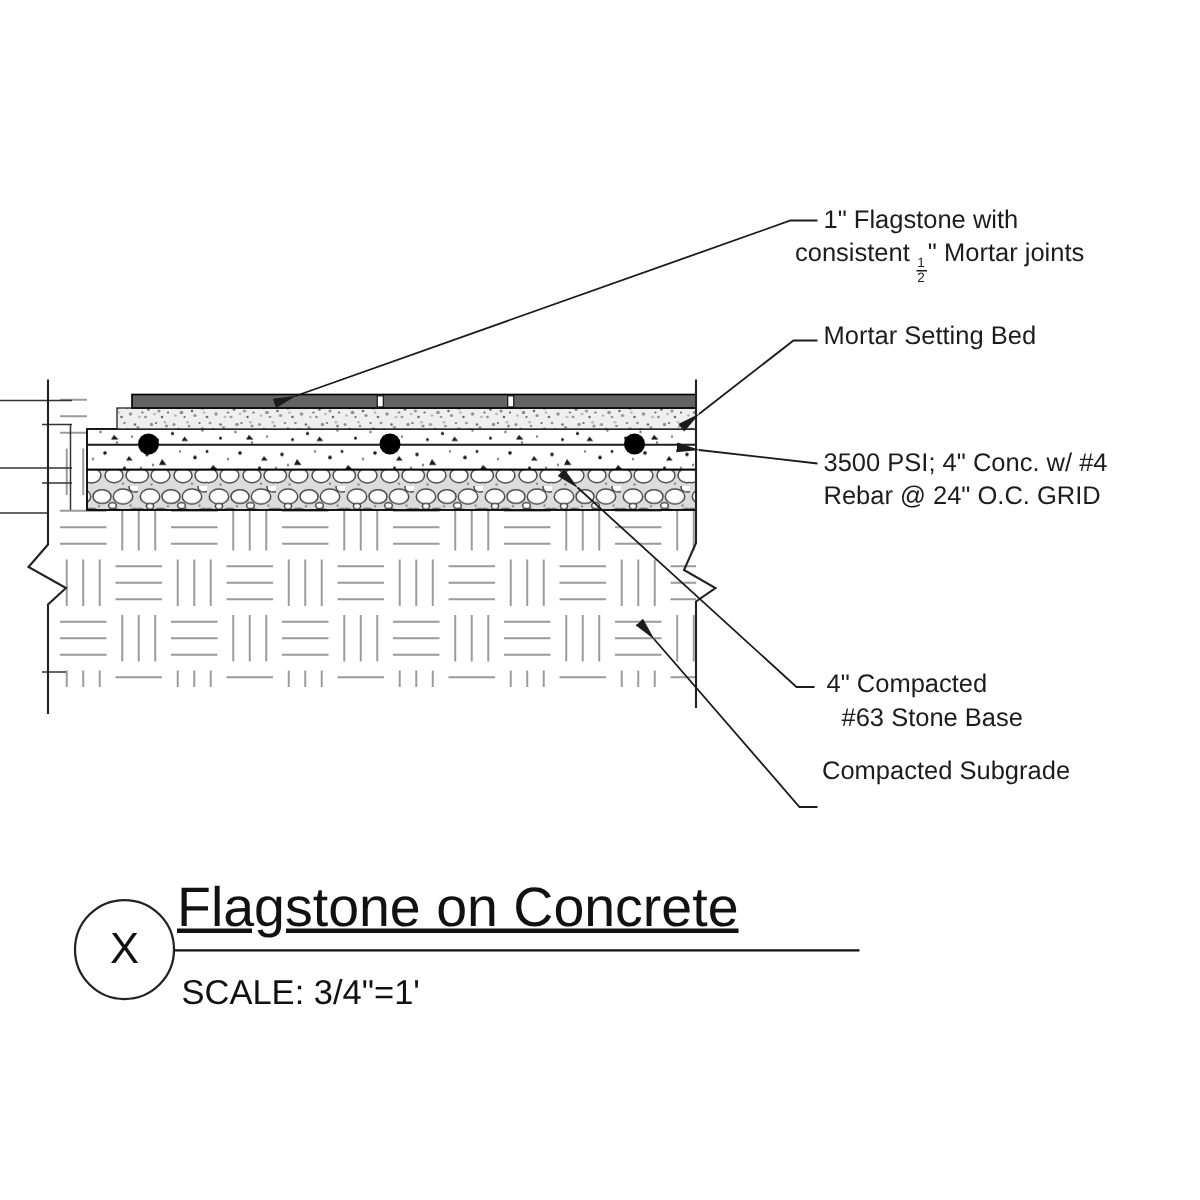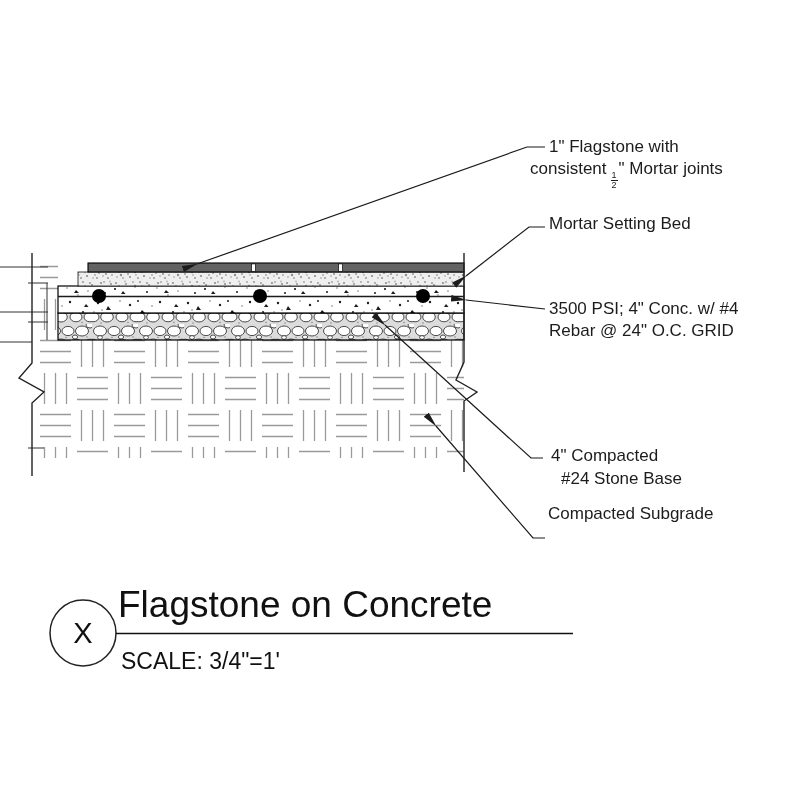--- a/index.html
+++ b/index.html
@@ -3,21 +3,21 @@
 <meta charset="utf-8">
 <style>
   html,body{margin:0;padding:0;background:#ffffff;}
   body{width:800px;height:800px;position:relative;overflow:hidden;
        font-family:"Liberation Sans", sans-serif;color:#1a1a1a;}
   #linework{position:absolute;left:0;top:0;}
   .ann{position:absolute;font-size:17px;line-height:1.2;white-space:nowrap;color:#1c1c1c;}
   .frac{display:inline-flex;flex-direction:column;align-items:center;
         font-size:9px;line-height:1.05;vertical-align:-4px;margin:0 1px 0 4px;}
   .frac .num{border-bottom:1px solid #1c1c1c;padding:0 1px;}
-  .title-text{position:absolute;left:118px;top:584px;font-size:37px;color:#111;}
+  .title-text{position:absolute;left:118px;top:584px;font-size:37px;color:#111;text-decoration:underline;}
   .scale-text{position:absolute;left:121px;top:648px;font-size:23px;color:#111;}
   .bubble-letter{position:absolute;left:53px;top:617px;width:60px;text-align:center;
                  font-size:29px;color:#111;}
 </style>
 </head>
 <body>
 
 <svg id="linework" width="800" height="800" viewBox="0 0 800 800">
   <defs>
 
@@ -172,19 +172,19 @@
       <span class="num">1</span>
       <span class="den">2</span>
     </span><span>" Mortar joints</span></div>
 
 <div class="ann" style="left:549px;top:214px">Mortar Setting Bed</div>
 
 <div class="ann" style="left:549px;top:299px">3500 PSI; 4" Conc. w/ #4</div>
 <div class="ann" style="left:549px;top:321px">Rebar @ 24" O.C. GRID</div>
 
 <div class="ann" style="left:551px;top:446px">4" Compacted</div>
-<div class="ann" style="left:561px;top:469px">#24 Stone Base</div>
+<div class="ann" style="left:561px;top:469px">#63 Stone Base</div>
 
 <div class="ann" style="left:548px;top:504px">Compacted Subgrade</div>
 
 <div class="bubble-letter">X</div>
 <div class="title-text">Flagstone on Concrete</div>
 <div class="scale-text">SCALE: 3/4"=1'</div>
 
 </body></html>

